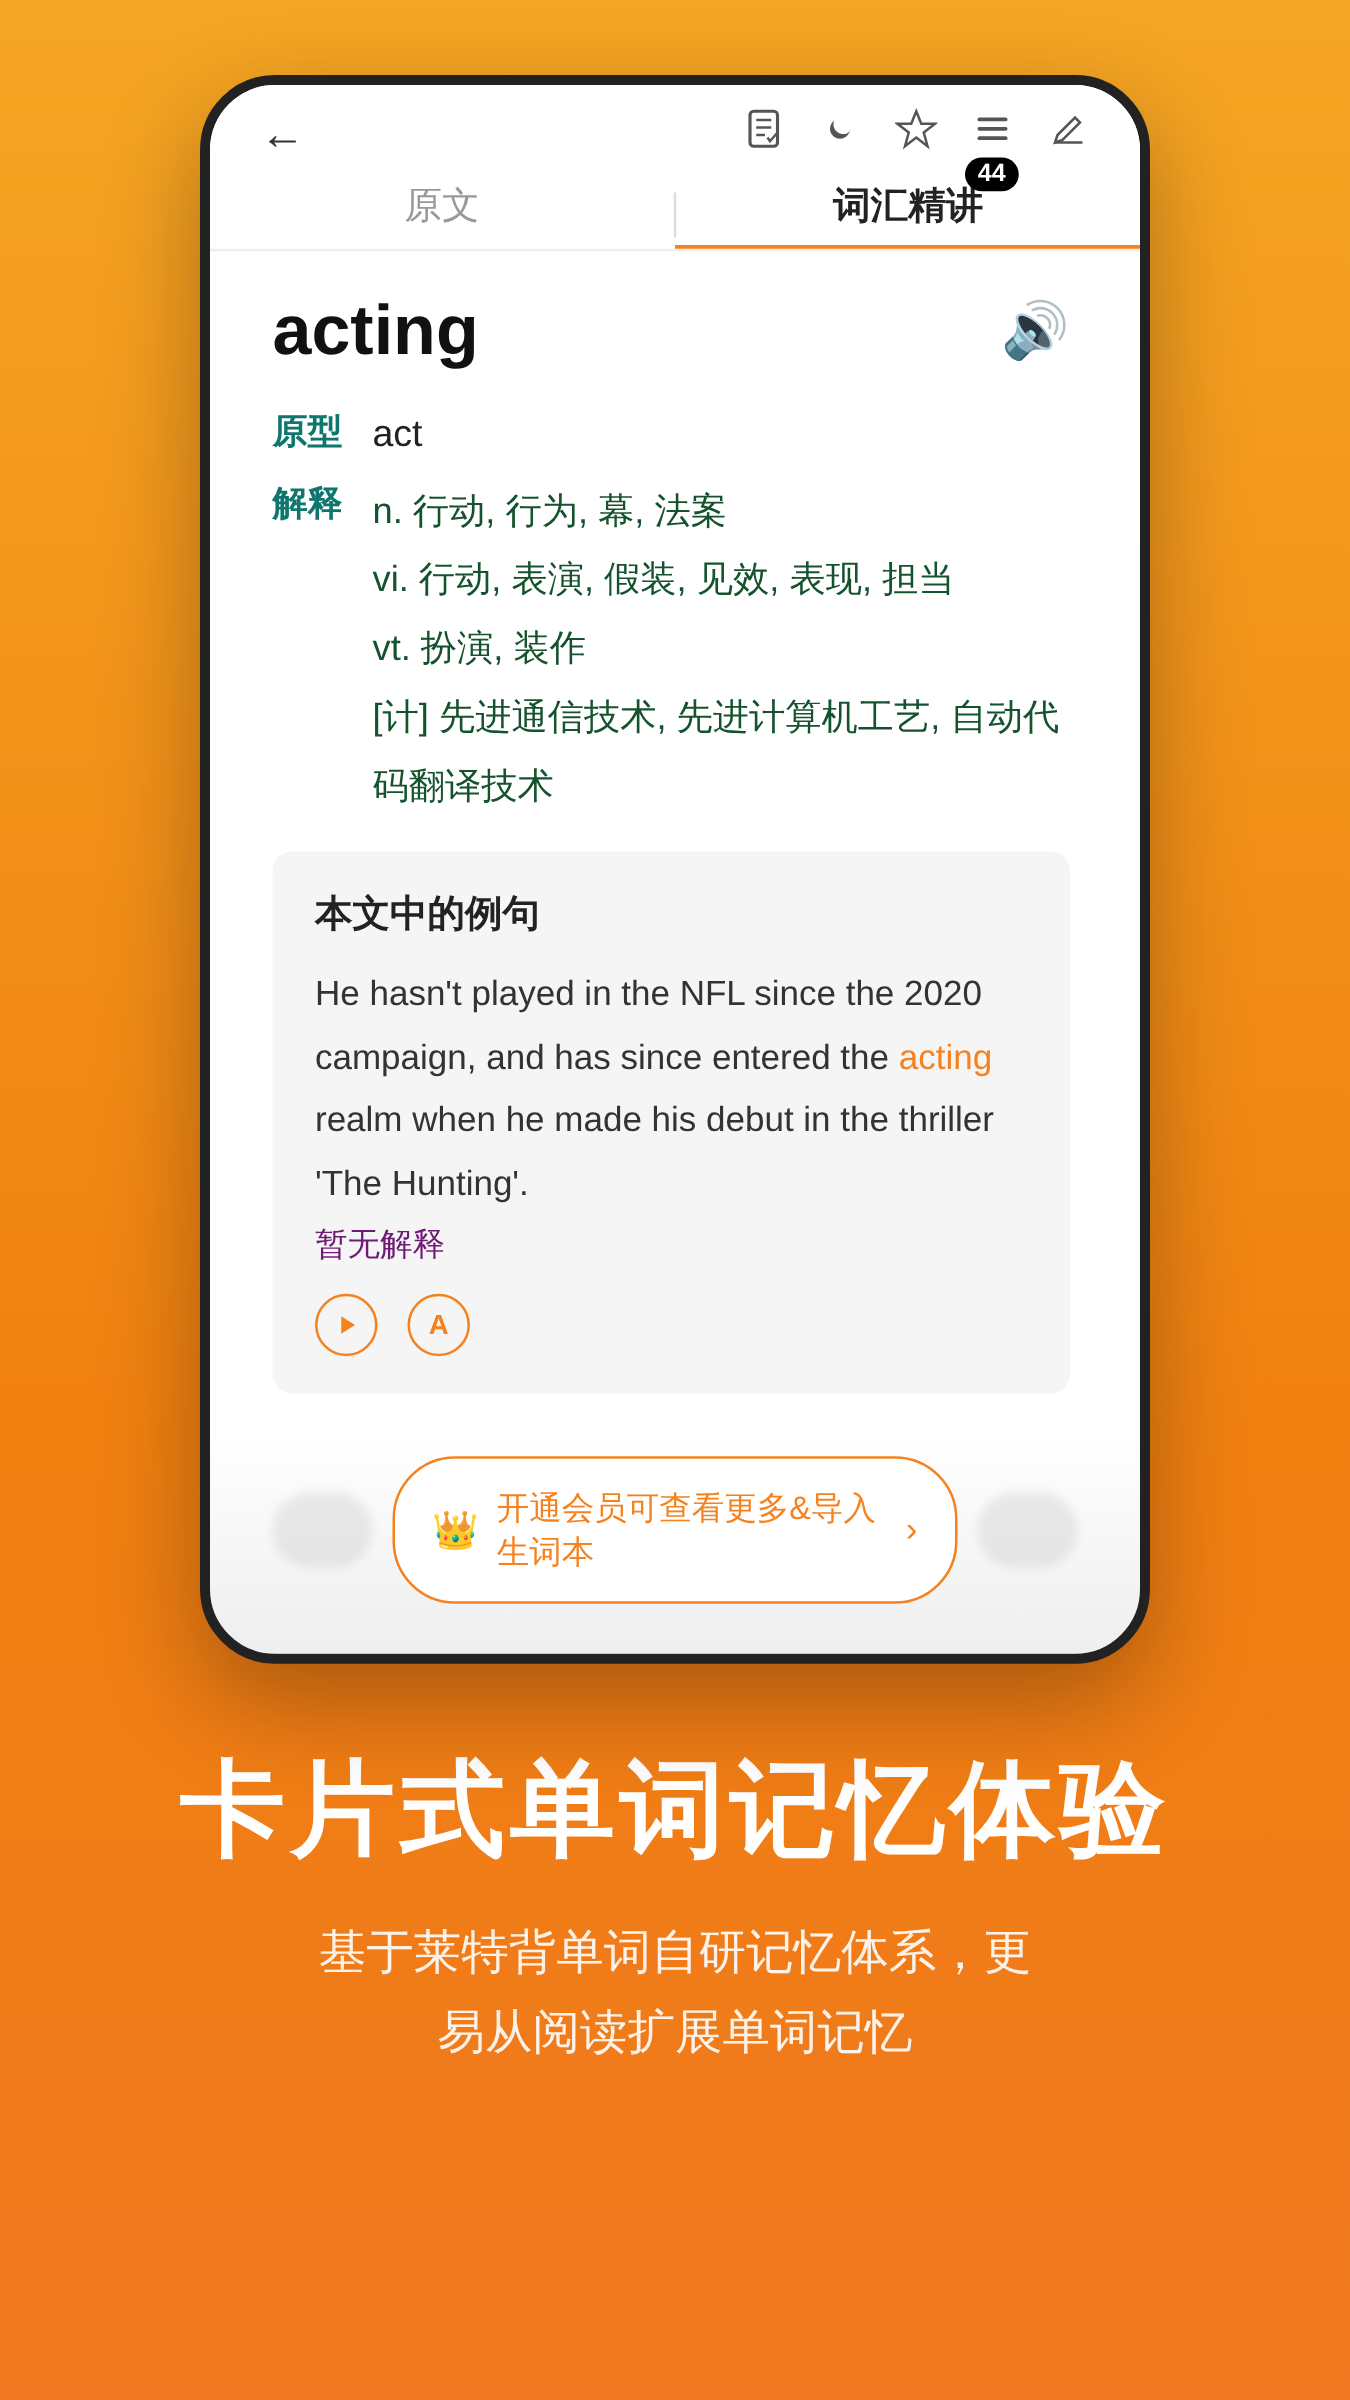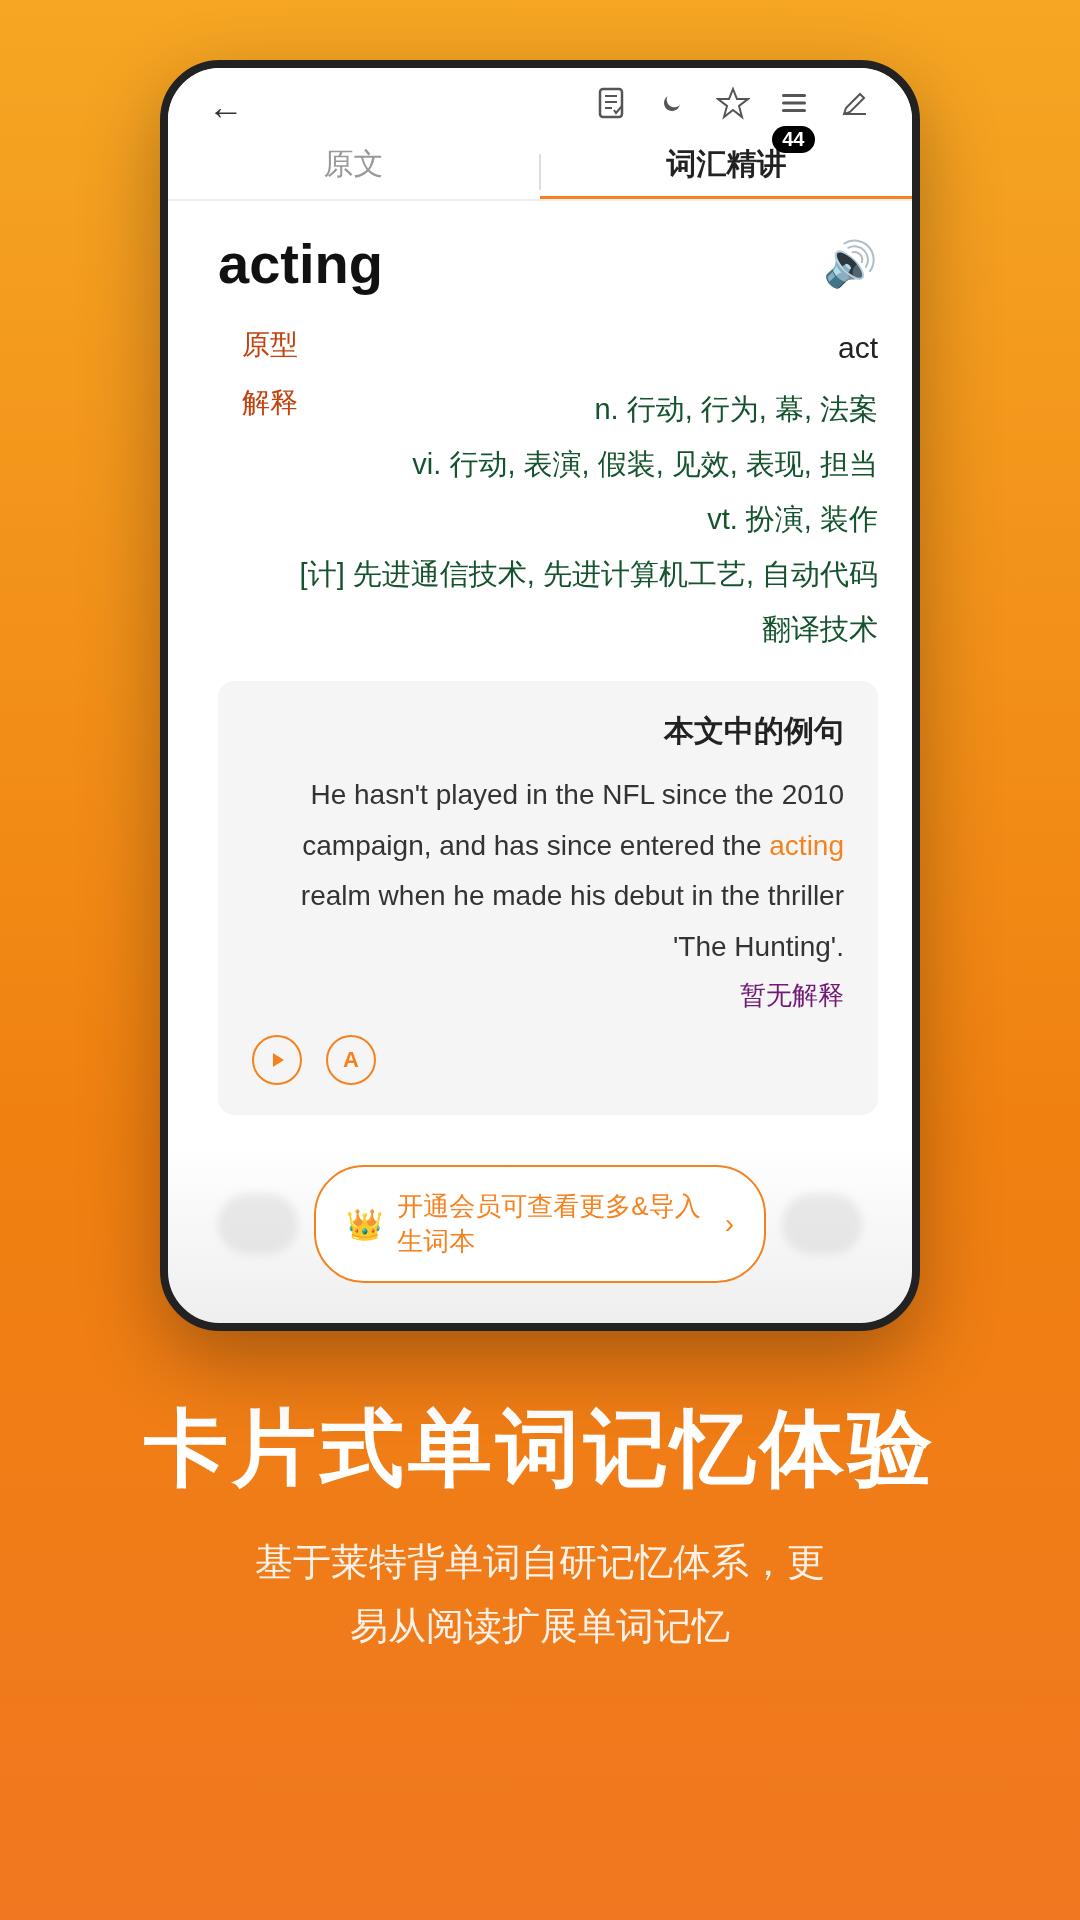--- a/index.html
+++ b/index.html
@@ -106,22 +106,21 @@
       bottom: 0;
       right: 0;
       width: 50%;
       height: 3px;
       background: #f5821f;
     }
 
     
     .content {
       background: #fff;
-      padding: 30px 34px 30px 50px;
-      text-align: right;
+      padding: 30px 56px 30px 50px;
     }
 
     .word-header {
       display: flex;
       justify-content: space-between;
       align-items: center;
       margin-bottom: 28px;
     }
 
     .word-title {
@@ -137,23 +136,23 @@
     }
 
     
     .def-row {
       display: flex;
       margin-bottom: 10px;
       align-items: flex-start;
     }
 
     .def-label {
-      color: #c2410c;
+      color: #0f766e;
       font-size: 28px;
-      font-weight: normal;
+      font-weight: bold;
       width: 80px;
       flex-shrink: 0;
       padding-top: 2px;
     }
 
     .def-value {
       font-size: 30px;
       color: #222;
       line-height: 1.6;
       flex: 1;
@@ -367,21 +366,21 @@
         <div>n. 行动, 行为, 幕, 法案</div>
         <div>vi. 行动, 表演, 假装, 见效, 表现, 担当</div>
         <div>vt. 扮演, 装作</div>
         <div>[计] 先进通信技术, 先进计算机工艺, 自动代码翻译技术</div>
       </div>
     </div>
 
     <div class="example-box">
       <div class="example-title">本文中的例句</div>
       <div class="example-text">
-        <span>He hasn't played in the NFL since the 2010 campaign, and has since entered the </span><span class="highlight">acting</span><span> realm when he made his debut in the thriller 'The Hunting'.</span>
+        <span>He hasn't played in the NFL since the 2020 campaign, and has since entered the </span><span class="highlight">acting</span><span> realm when he made his debut in the thriller 'The Hunting'.</span>
       </div>
       <div class="no-explanation">暂无解释</div>
       <div class="example-icons">
         <div class="ex-icon">
           <svg width="22" height="22" viewBox="0 0 22 22" fill="none">
             <polygon points="7,4 18,11 7,18" fill="#f5821f"></polygon>
           </svg>
         </div>
         <div class="ex-icon" style="font-size:22px; font-weight:bold; color:#f5821f;">A</div>
       </div>

